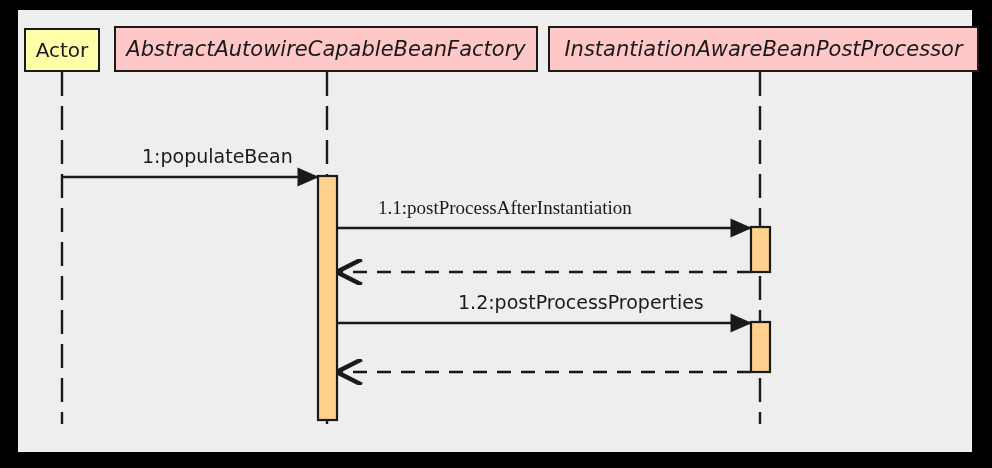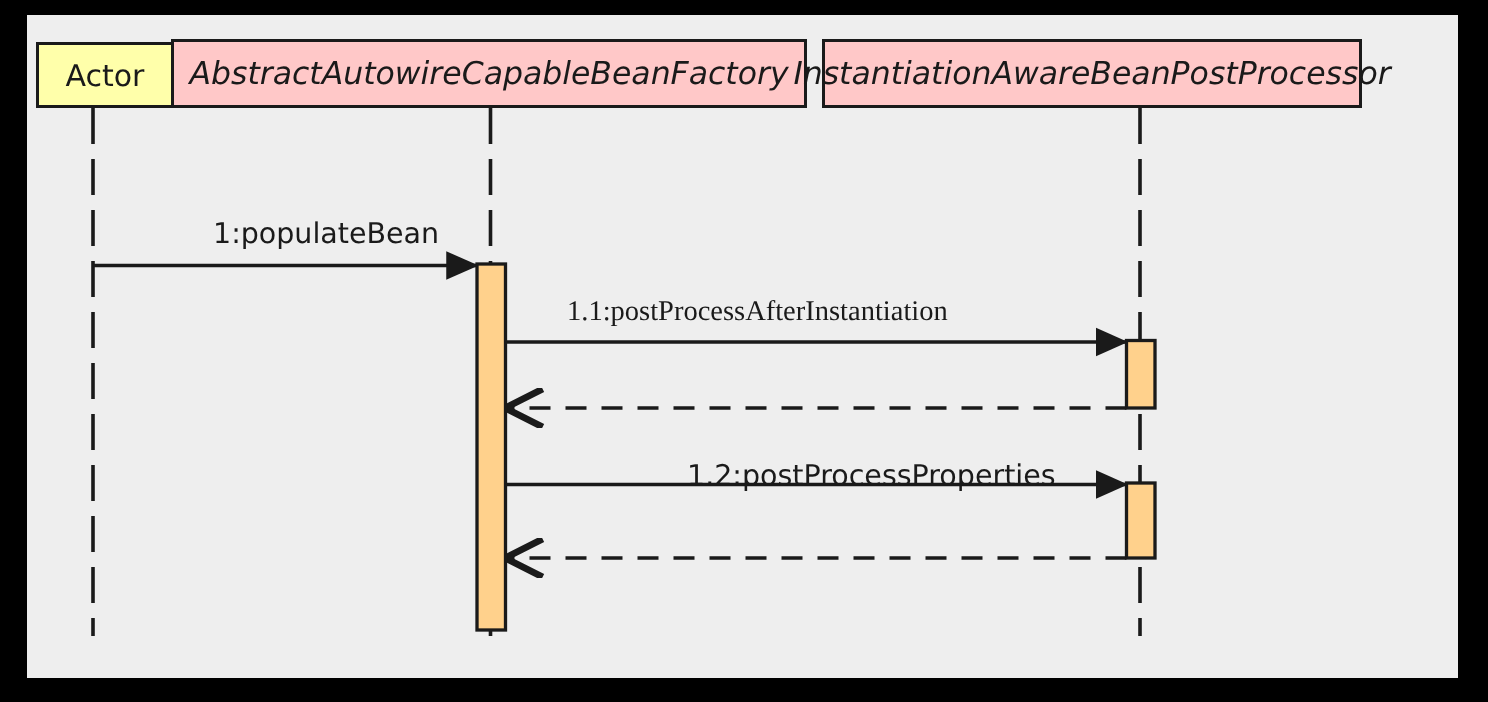--- a/index.html
+++ b/index.html
@@ -91,29 +91,29 @@
         <line x1="751" y1="372" x2="338" y2="372" stroke="#1A1A1A" stroke-width="2.4" marker-end="url(#arrow-open)" stroke-dasharray="14 10"></line>
       </g>
     <g id="activations-group">
         <rect x="318" y="176" width="19" height="244" fill="#FFD18C" stroke="#1A1A1A" stroke-width="2.2"></rect>
         <rect x="751" y="227" width="19" height="45" fill="#FFD18C" stroke="#1A1A1A" stroke-width="2.2"></rect>
         <rect x="751" y="322" width="19" height="50" fill="#FFD18C" stroke="#1A1A1A" stroke-width="2.2"></rect>
       </g>
   </svg>
 
   <div id="participants-layer">
-      <div class="participant-box actor-kind" style="left: 24px; top: 28px; width: 92px; height: 44px; background: rgb(255, 255, 170);">
+      <div class="participant-box actor-kind" style="left: 24px; top: 28px; width: 76px; height: 44px; background: rgb(255, 255, 170);">
         <span>Actor</span>
       </div>
       <div class="participant-box class-kind" style="left: 114px; top: 26px; width: 424px; height: 46px; background: rgb(255, 200, 200);">
         <span>AbstractAutowireCapableBeanFactory</span>
       </div>
-      <div class="participant-box class-kind" style="left: 548px; top: 26px; width: 360px; height: 46px; background: rgb(255, 200, 200);">
+      <div class="participant-box class-kind" style="left: 548px; top: 26px; width: 431px; height: 46px; background: rgb(255, 200, 200);">
         <span>InstantiationAwareBeanPostProcessor</span>
       </div>
     </div>
   <div id="labels-layer">
       <div class="msg-label" style="left: 142px; top: 147px;">1:populateBean</div>
       <div class="msg-label" style="left: 378px; top: 198px; font-family: Liberation Serif, serif;">1.1:postProcessAfterInstantiation</div>
-      <div class="msg-label" style="left: 458px; top: 308px;">1.2:postProcessProperties</div>
+      <div class="msg-label" style="left: 458px; top: 293px;">1.2:postProcessProperties</div>
     </div>
 
 </div>
 
 </body></html>

